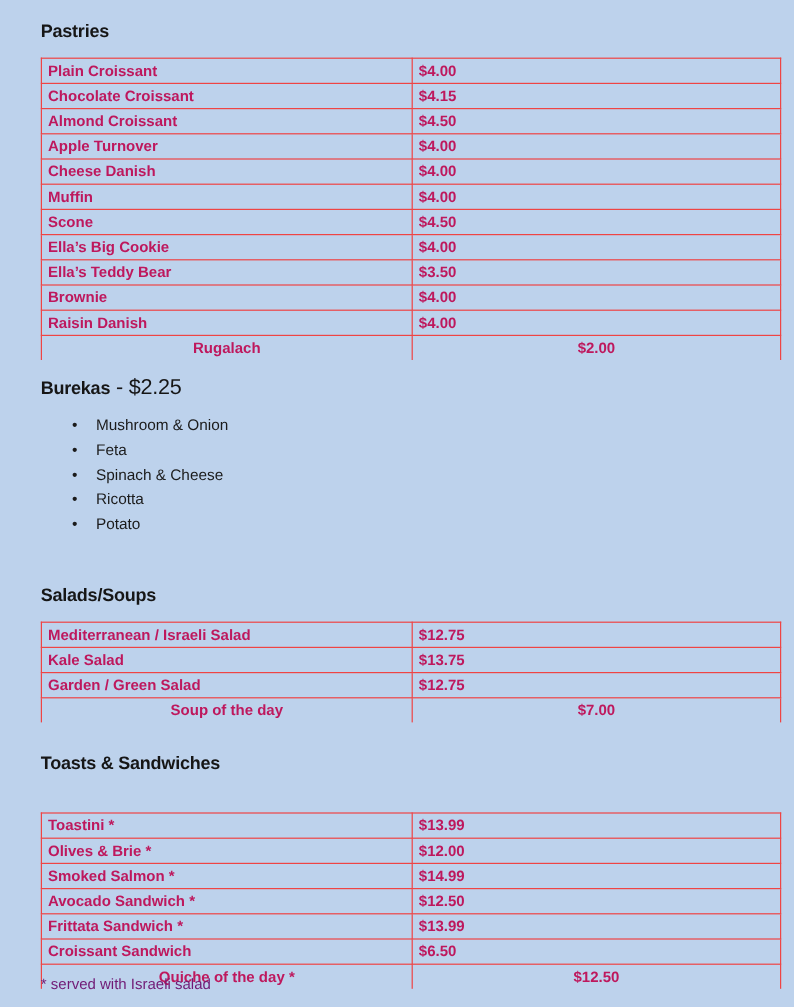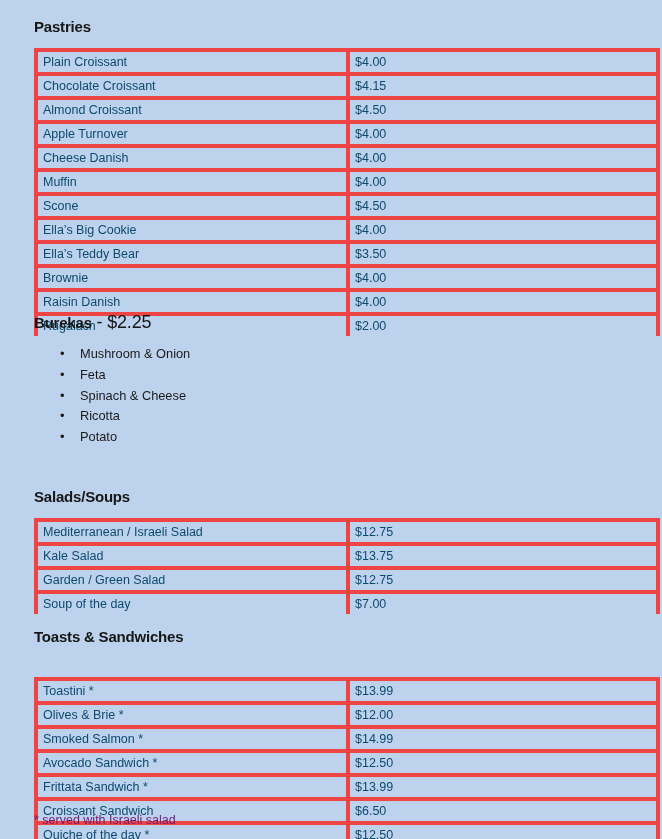--- a/index.html
+++ b/index.html
@@ -45,35 +45,36 @@
     width: 594px;
     border-collapse: collapse;
     table-layout: fixed;
     background: transparent;
   }
   #table-pastries { top: 48px; }
   #table-salads   { top: 518px; }
   #table-toasts   { top: 677px; }
 
   .menu-table td {
-    border: 4px solid #ef4444;
+    border: 1px solid #ef4444;
     padding: 1px 5px 2px 5px;
     font-size: 12.5px;
     line-height: 16px;
     height: 17px;
-    color: #0c4a6e;
+    color: #be185d;
     background: transparent;
     vertical-align: middle;
     white-space: nowrap;
     overflow: hidden;
+    font-weight: bold;
   }
   .menu-table td.name { width: 298px; }
   .menu-table td.price { width: 296px; }
   
-  .menu-table tr:last-child td { border-bottom: 0; }
+  .menu-table tr:last-child td { border-bottom: 0; text-align: center; }
 
   .bullet-list {
     position: absolute;
     left: 34px;
     top: 344px;
     margin: 0;
     padding: 0;
     list-style: none;
   }
   .bullet-list li {

